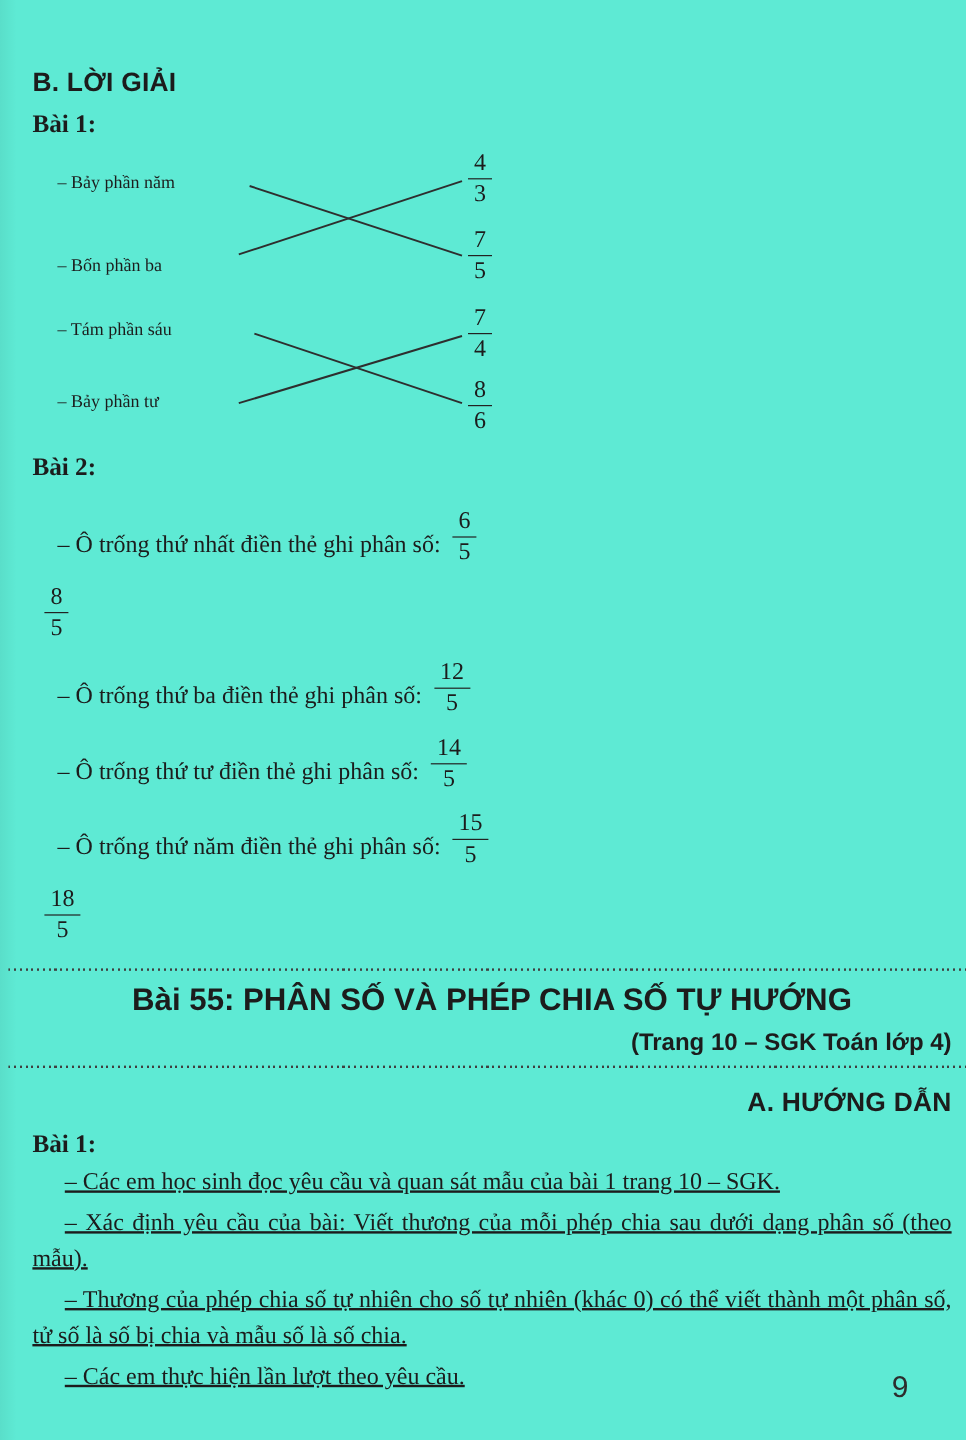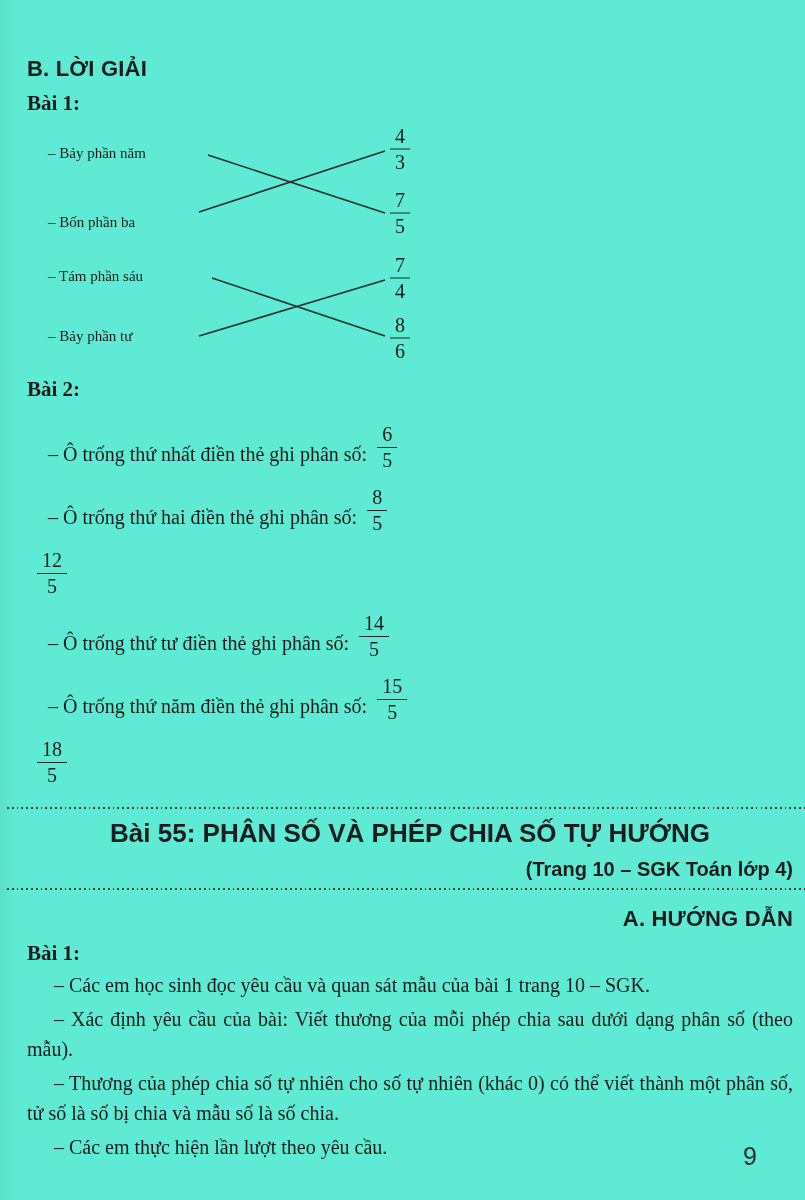--- a/index.html
+++ b/index.html
@@ -61,21 +61,21 @@
   }
   .lesson-subtitle{
     font-family:"Liberation Sans","DejaVu Sans",sans-serif;
     font-weight:bold;font-size:20px;text-align:right;margin-top:9px;
   }
 
   
   .guide-head{margin-top:16px;text-align:right;}
   .para{
     font-size:20px;line-height:30px;text-align:justify;
-    text-indent:27px;margin:4px 0 0 0;
+    text-indent:27px;margin:4px 0 0 0;text-decoration:underline;
   }
   .page-number{
     position:absolute;right:48px;top:1142px;
     font-family:"Liberation Sans","DejaVu Sans",sans-serif;
     font-size:25px;color:#2d2d2d;
   }
 </style>
 </head>
 <body>
 
@@ -119,27 +119,27 @@
 
   <div class="ex2">
     <div class="ex2-item">
       <span class="ex2-text">– Ô trống thứ nhất điền thẻ ghi phân số:</span>
       <span class="frac">
         <span class="num">6</span>
         <span class="den">5</span>
       </span>
     </div>
     <div class="ex2-item">
-      <span class="ex2-text">– Ô trống thứ hai điền thẻ ghi phân số:</span>
       <span class="frac">
         <span class="num">8</span>
         <span class="den">5</span>
       </span>
     </div>
     <div class="ex2-item">
+      <span class="ex2-text">– Ô trống thứ ba điền thẻ ghi phân số:</span>
       <span class="frac">
         <span class="num">12</span>
         <span class="den">5</span>
       </span>
     </div>
     <div class="ex2-item">
       <span class="ex2-text">– Ô trống thứ tư điền thẻ ghi phân số:</span>
       <span class="frac">
         <span class="num">14</span>
         <span class="den">5</span>

